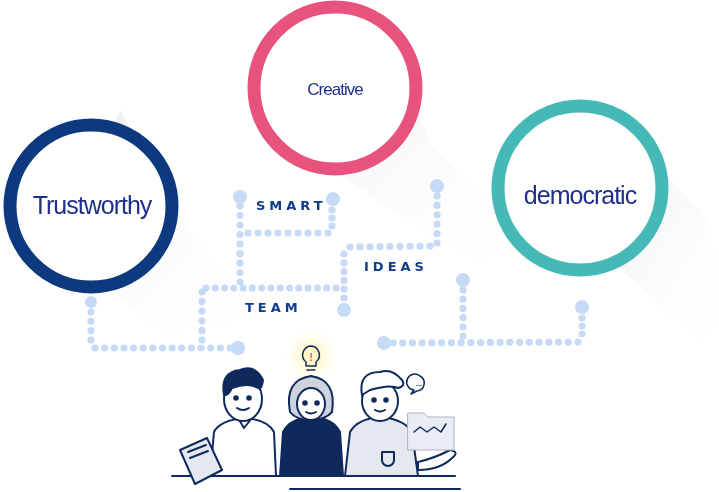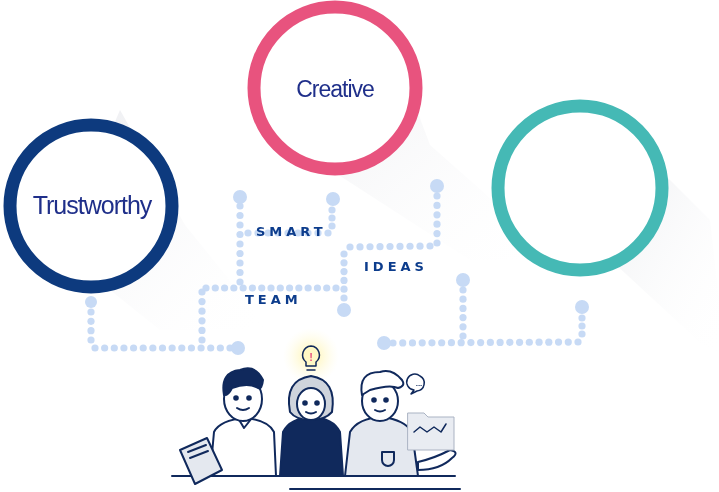--- a/index.html
+++ b/index.html
@@ -208,25 +208,26 @@
         </g>
       </g>
     </svg>
 </div>
 
 <div class="circle-label" style="left:12px; top:140px; width:160px; height:130px; font-size:25px;">
   <div>
     <span>Trustworthy</span>
   </div>
 </div>
-<div class="circle-label" style="left:250px; top:40px; width:170px; height:100px; font-size:23px;">
+<div class="circle-label" style="left:250px; top:40px; width:170px; height:100px; font-size:17px;">
   <div>
     <span>Creative</span>
   </div>
 </div>
 <div class="circle-label" style="left:500px; top:130px; width:160px; height:130px; font-size:25px;">
   <div>
+    <span>democratic</span>
   </div>
 </div>
 
-<div class="kw" style="left:256px; top:224px;">SMART</div>
+<div class="kw" style="left:256px; top:198px;">SMART</div>
 <div class="kw" style="left:364px; top:259px;text-align:center;">IDEAS</div>
-<div class="kw" style="left:245px; top:292px;">TEAM</div>
+<div class="kw" style="left:245px; top:300px;">TEAM</div>
 
 </body></html>

